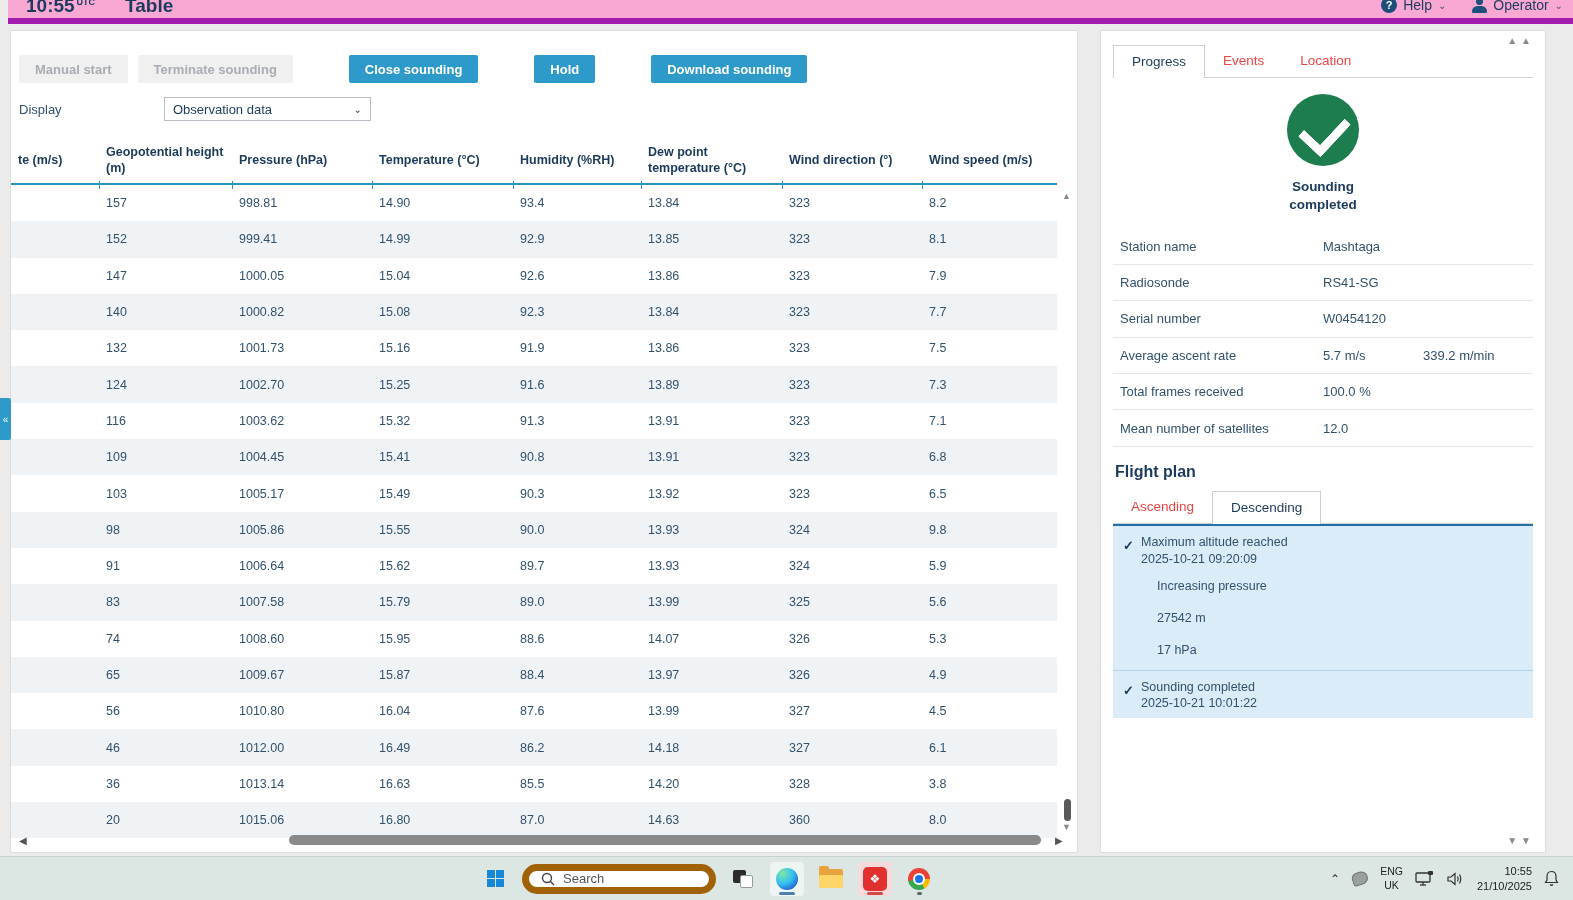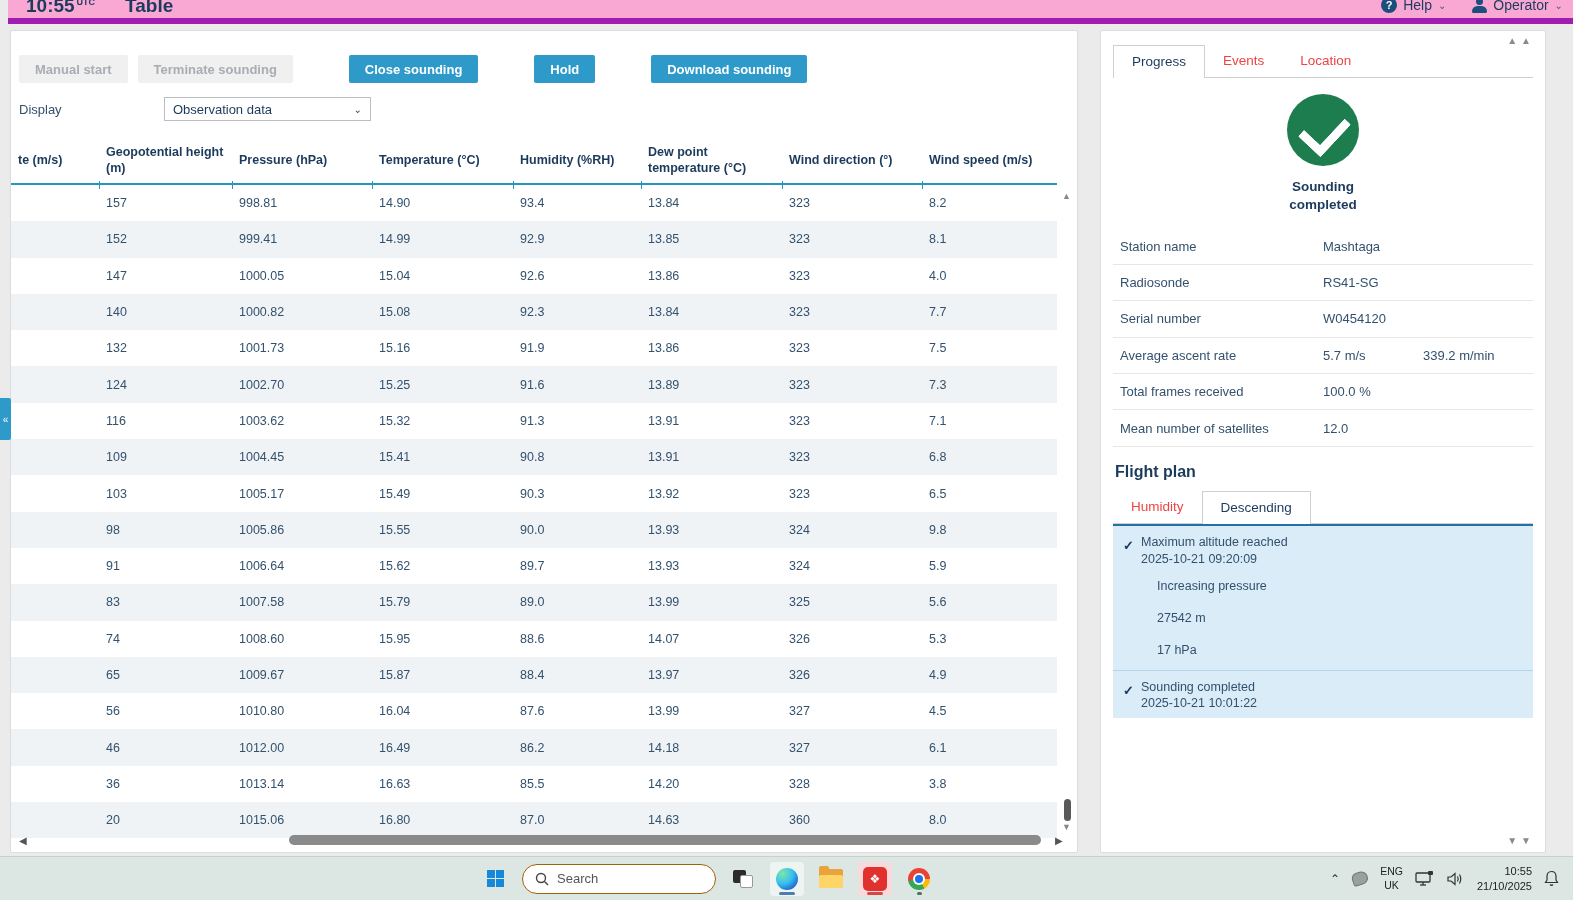--- a/index.html
+++ b/index.html
@@ -90,21 +90,21 @@
   .event-title { font-size:12.5px; color:#33516d; line-height:1.35; }
   .event-detail { font-size:12.5px; color:#33516d; padding:9px 0 9px 44px; }
 
   
   .taskbar { position:absolute; left:0; bottom:0; width:1573px; height:44px; background:#dce7e4;
     border-top:1px solid #c5d2ce; display:flex; align-items:center; }
   .tb-center { position:absolute; left:478px; display:flex; align-items:center; gap:10px; }
   .start-logo { width:34px; height:34px; display:flex; align-items:center; justify-content:center; border-radius:4px; cursor:pointer; }
   .start-grid { width:17px; height:17px; display:grid; grid-template-columns:8px 8px; grid-template-rows:8px 8px; gap:1px; }
   .start-grid div { background:#1788d8; }
-  .search-pill { width:194px; height:30px; background:#fff; border:1px solid #a16207; border-radius:15px;
+  .search-pill { width:194px; height:30px; background:#fff; border:7px solid #a16207; border-radius:15px;
     display:flex; align-items:center; gap:8px; padding:0 12px; cursor:text; }
   .search-pill span { font-size:13px; color:#555; }
   .tb-icon { width:34px; height:34px; display:flex; flex-direction:column; align-items:center; justify-content:center;
     border-radius:4px; cursor:pointer; position:relative; }
   .taskview { position:relative; width:20px; height:18px; }
   .taskview .sq1 { position:absolute; left:0; top:0; width:13px; height:13px; background:#2b2b2b; border-radius:2px; }
   .taskview .sq2 { position:absolute; right:0; bottom:0; width:13px; height:13px; background:#fff; border:1px solid #9a9a9a; border-radius:2px; }
   .edge-ball { width:22px; height:22px; border-radius:50%;
     background:radial-gradient(circle at 30% 25%, #7ee6a4 0%, #35c1f1 45%, #1d57c9 85%); }
   .runline { position:absolute; bottom:1px; width:16px; height:3px; border-radius:2px; background:#4d7fae; }
@@ -205,21 +205,21 @@
         <div class="td">8.1</div>
       </div>
       <div class="tr">
         <div class="td"></div>
         <div class="td">147</div>
         <div class="td">1000.05</div>
         <div class="td">15.04</div>
         <div class="td">92.6</div>
         <div class="td">13.86</div>
         <div class="td">323</div>
-        <div class="td">4.0</div>
+        <div class="td">7.9</div>
       </div>
       <div class="tr alt">
         <div class="td"></div>
         <div class="td">140</div>
         <div class="td">1000.82</div>
         <div class="td">15.08</div>
         <div class="td">92.3</div>
         <div class="td">13.84</div>
         <div class="td">323</div>
         <div class="td">7.7</div>
@@ -418,21 +418,21 @@
         <div class="detail-value">100.0 %</div>
       </div>
       <div class="detail-row">
         <div class="detail-label">Mean number of satellites</div>
         <div class="detail-value">12.0</div>
       </div>
     </div>
 
   <div class="fp-title">Flight plan</div>
   <div class="fp-tabs" id="fp-tabs">
-      <div class="tab">Humidity</div>
+      <div class="tab">Ascending</div>
       <div class="tab active">Descending</div>
     </div>
   <div class="event-box" id="fp-events">
       <div class="event-block">
         <div class="event-head">
           <div class="event-check">✓</div>
           <div class="event-title">
             <div>Maximum altitude reached</div>
             <div>2025-10-21 09:20:09</div>
           </div>

